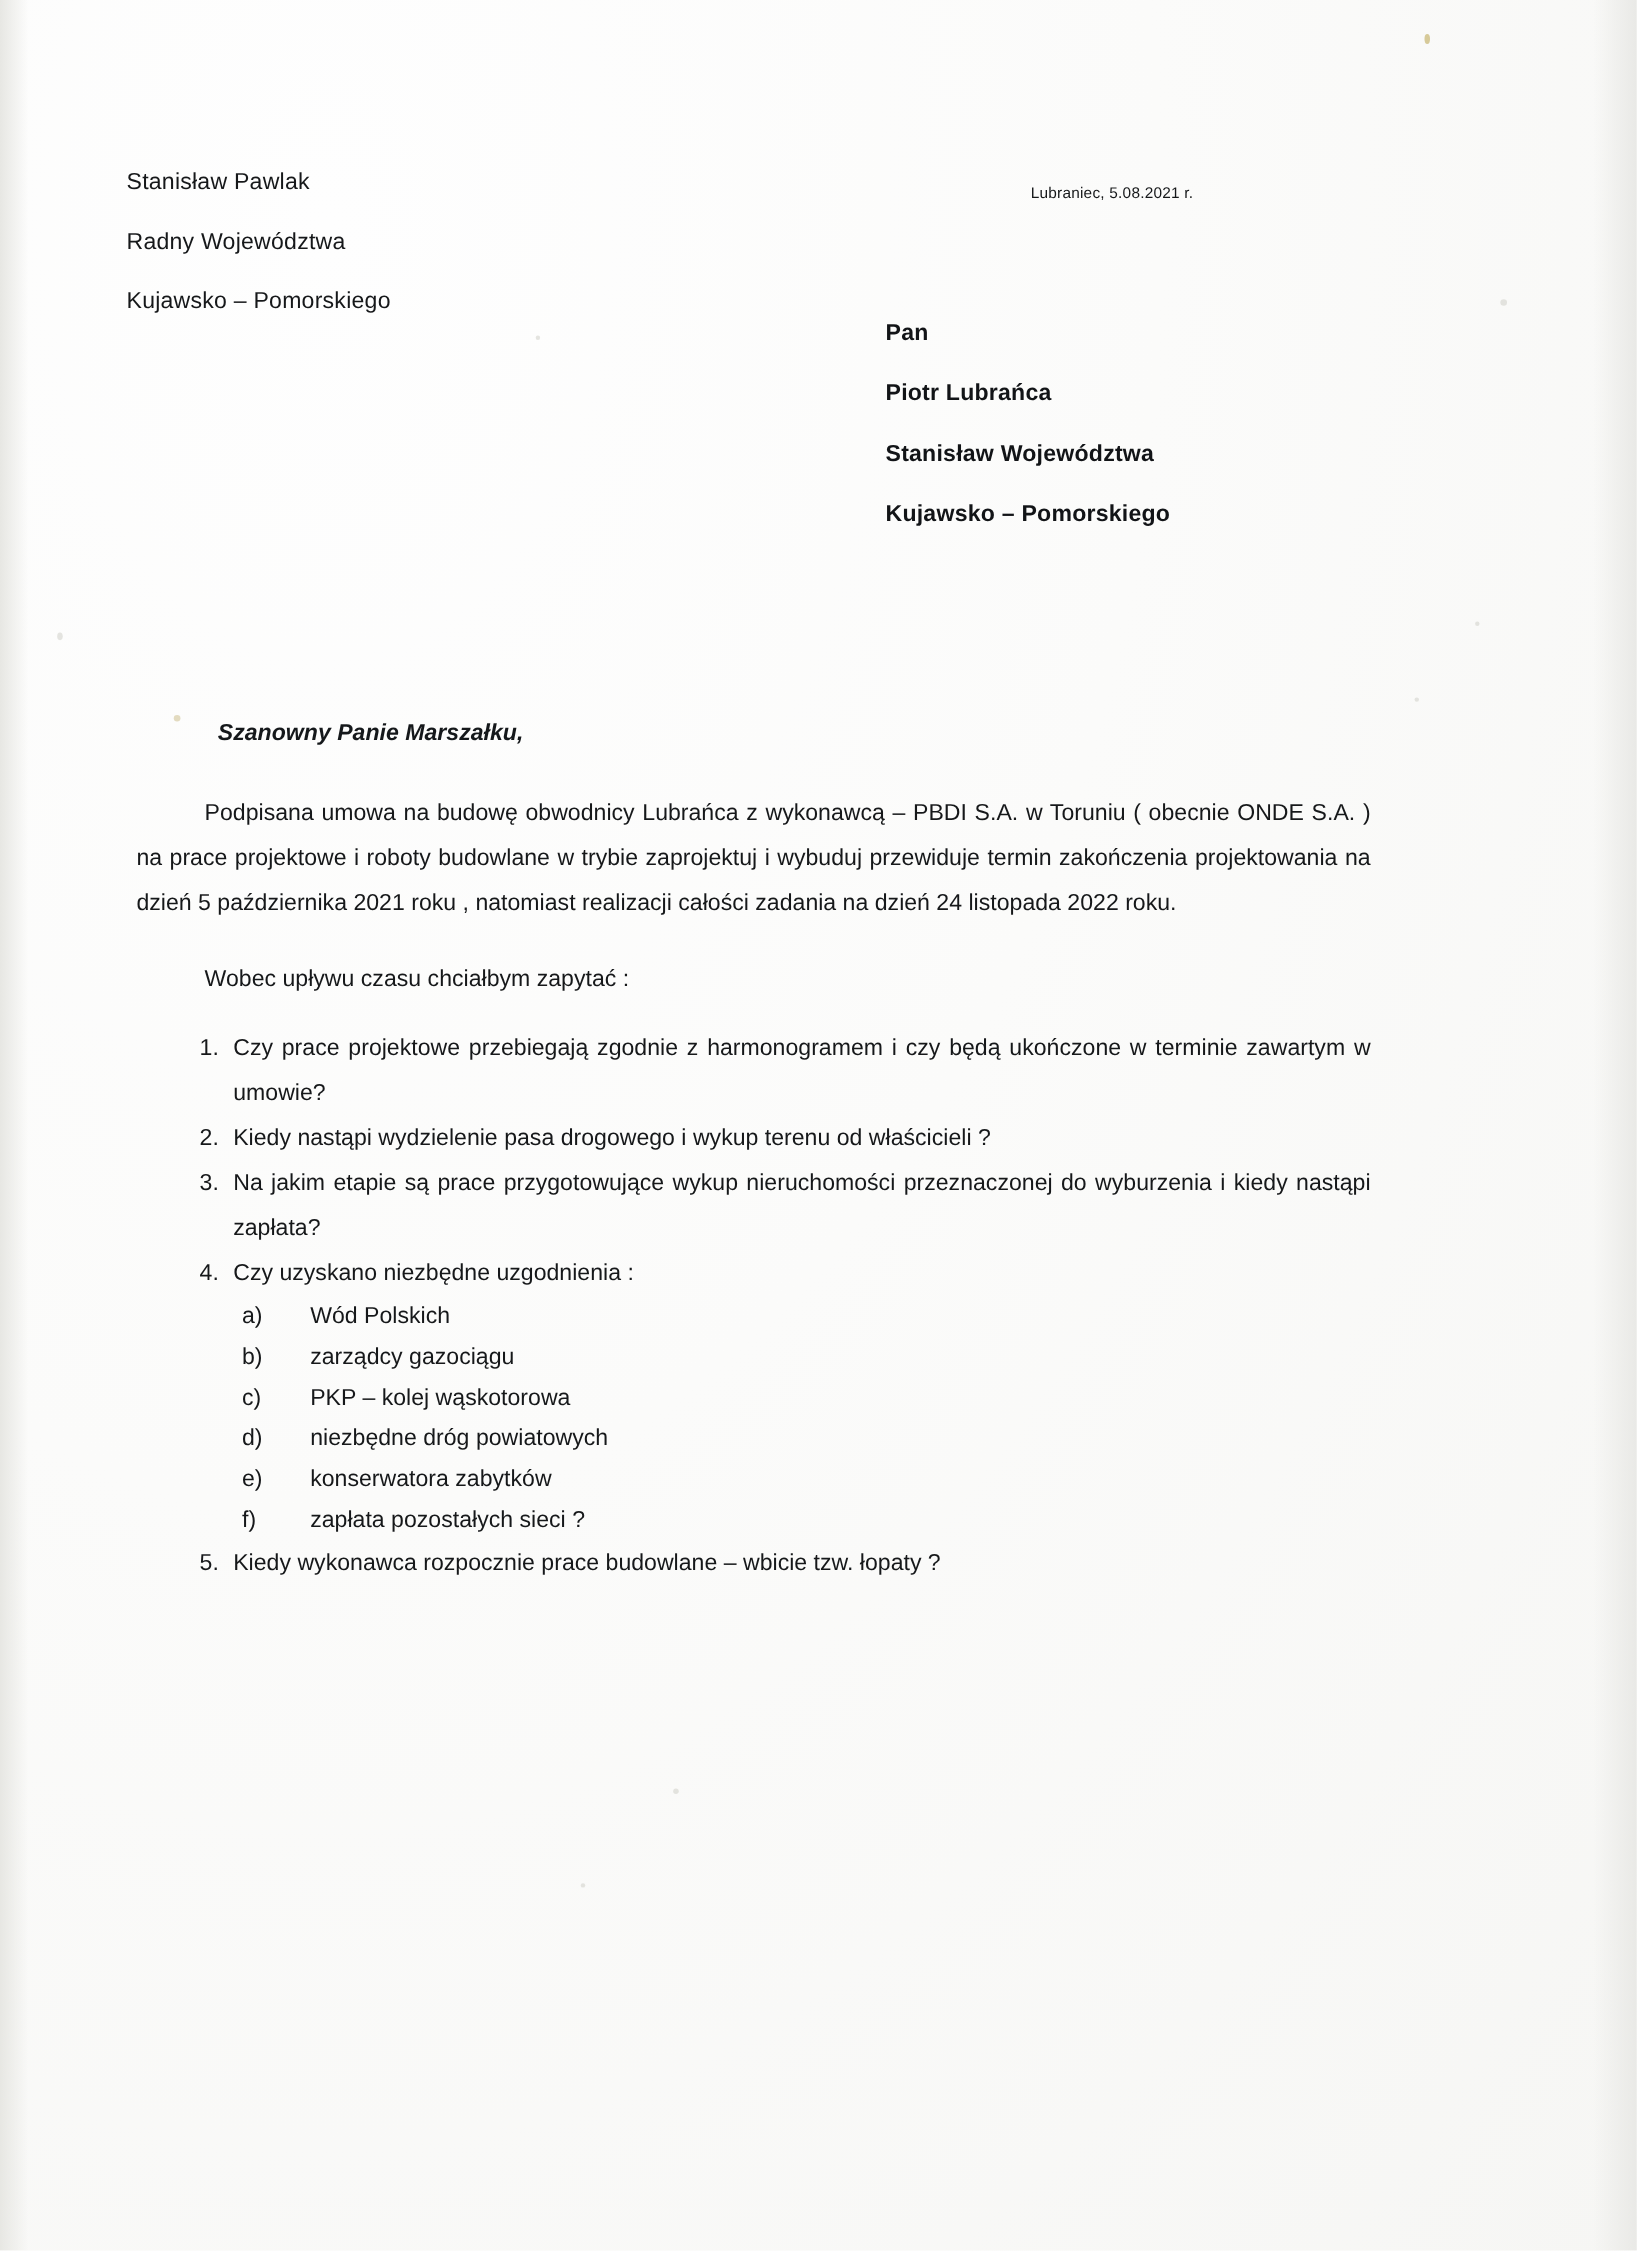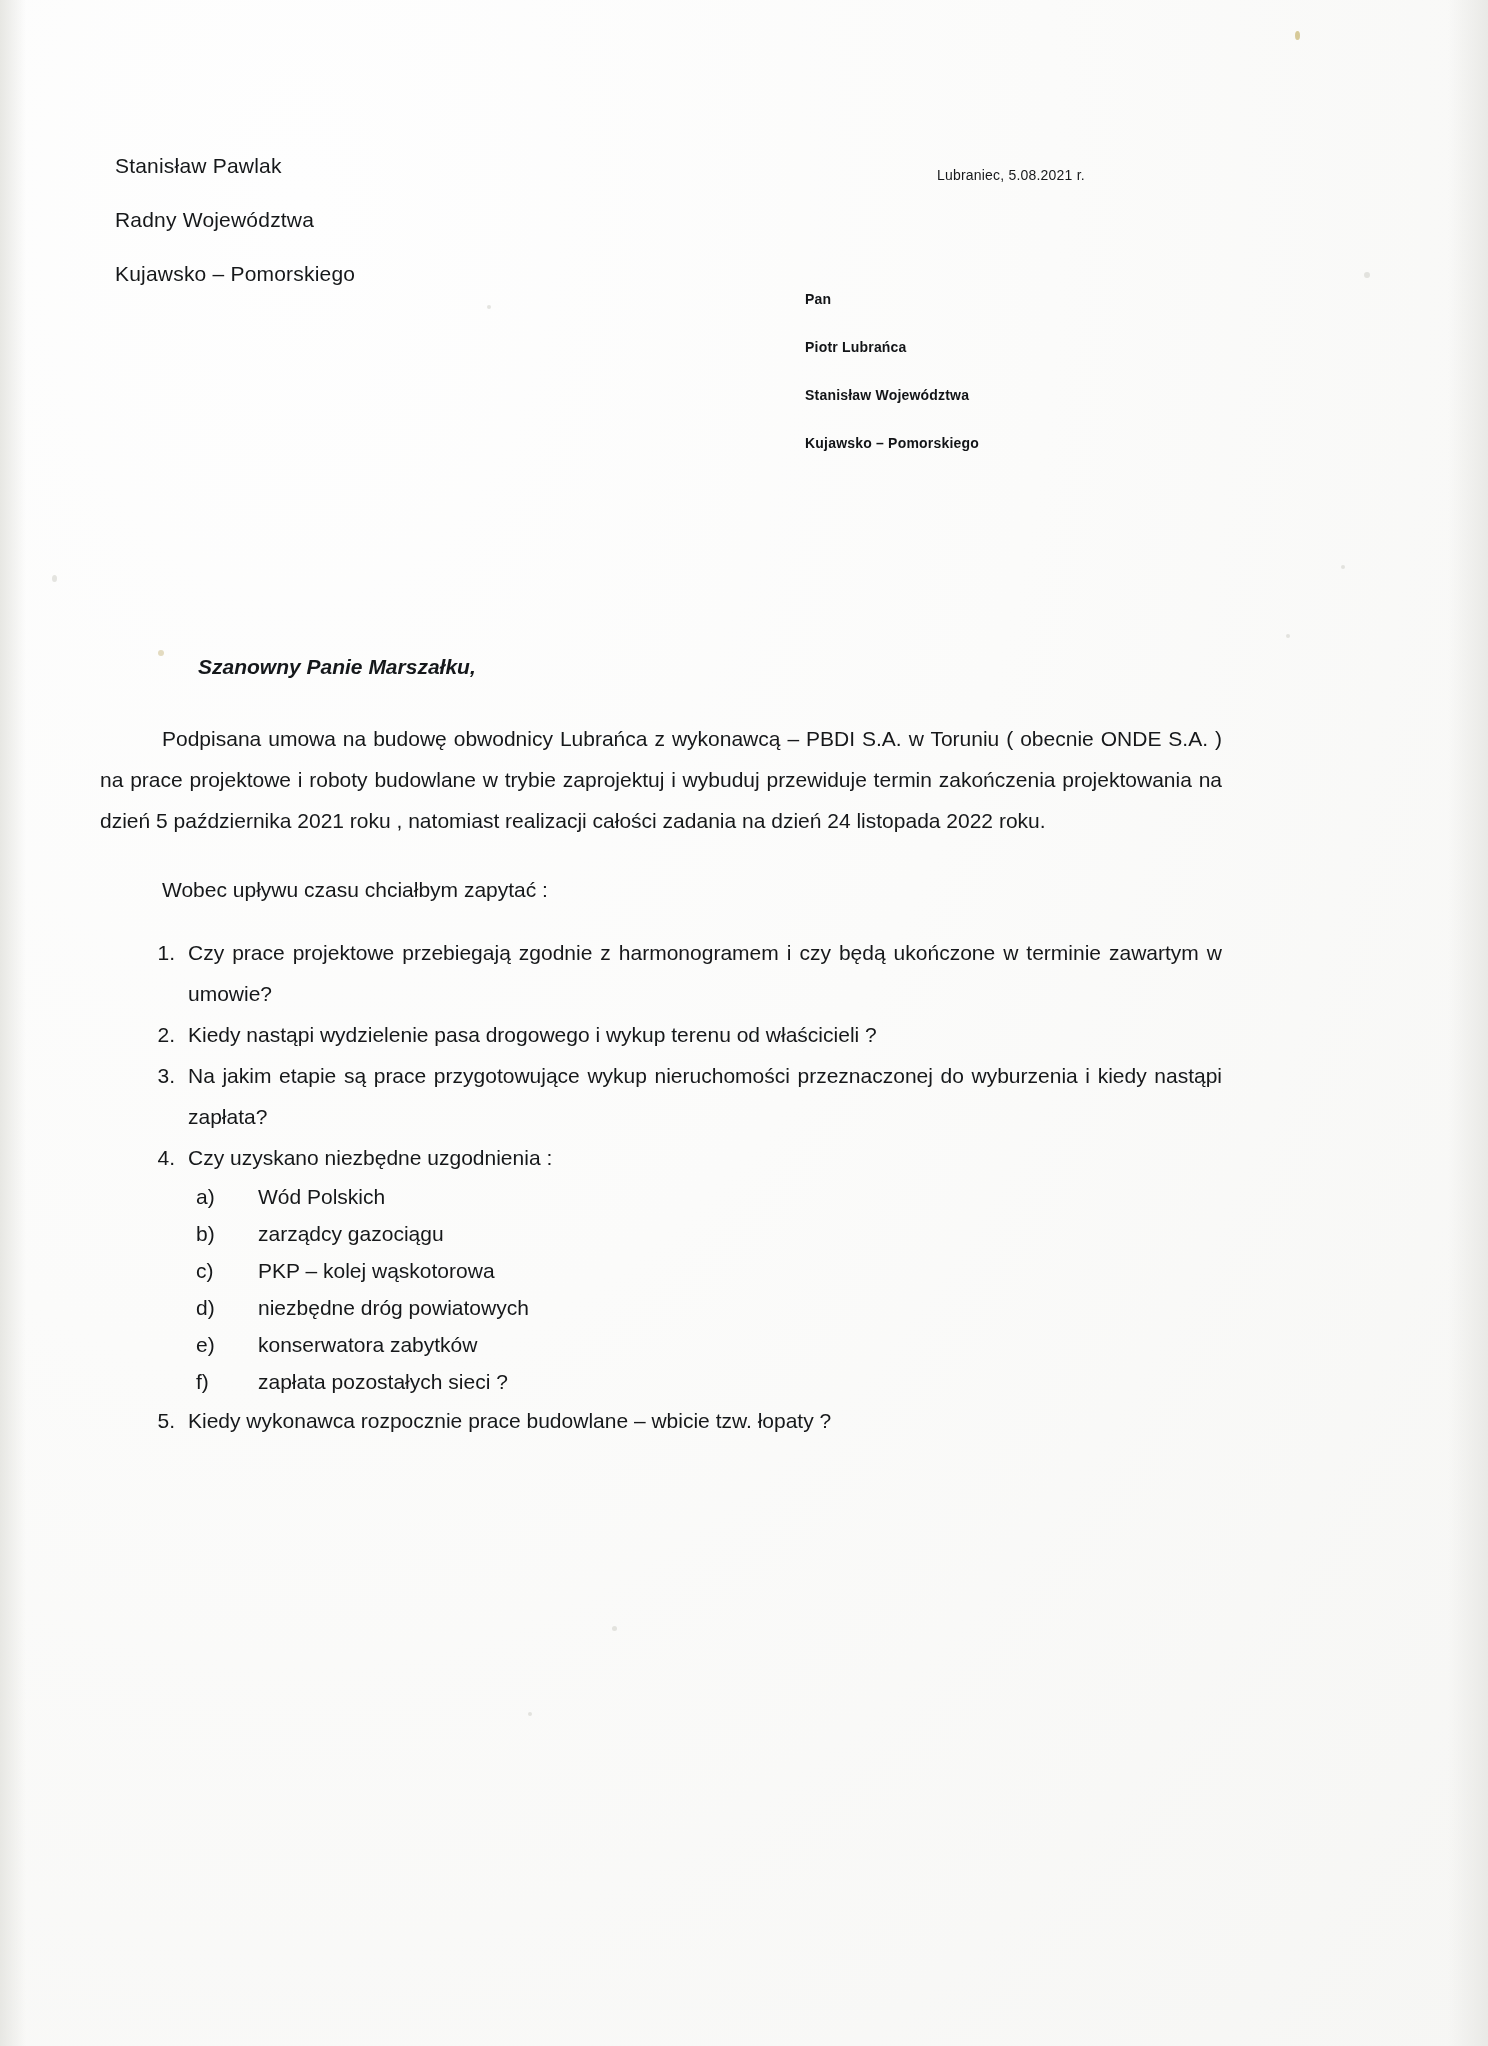--- a/index.html
+++ b/index.html
@@ -80,42 +80,42 @@
     color: #16181a;
     letter-spacing: .2px;
   }
   .recipient {
     position: absolute;
     left: 805px;
     top: 292px;
     width: 560px;
   }
   .recipient div {
-    font-size: 14px;
+    font-size: 21px;
     font-weight: bold;
     line-height: 1.0;
     margin-bottom: 34px;
     color: #121417;
     letter-spacing: .2px;
   }
 
   
   .salutation {
     position: absolute;
     left: 198px;
     top: 655px;
     font-size: 21px;
     font-style: italic;
     font-weight: bold;
     color: #15181b;
   }
 
   .body-block {
     position: absolute;
-    left: 100px;
+    left: 124px;
     top: 718px;
     width: 1122px;
   }
 
   p.just {
     margin: 0 0 0 0;
     font-size: 21px;
     line-height: 41px;
     text-align: justify;
     text-justify: inter-word;

